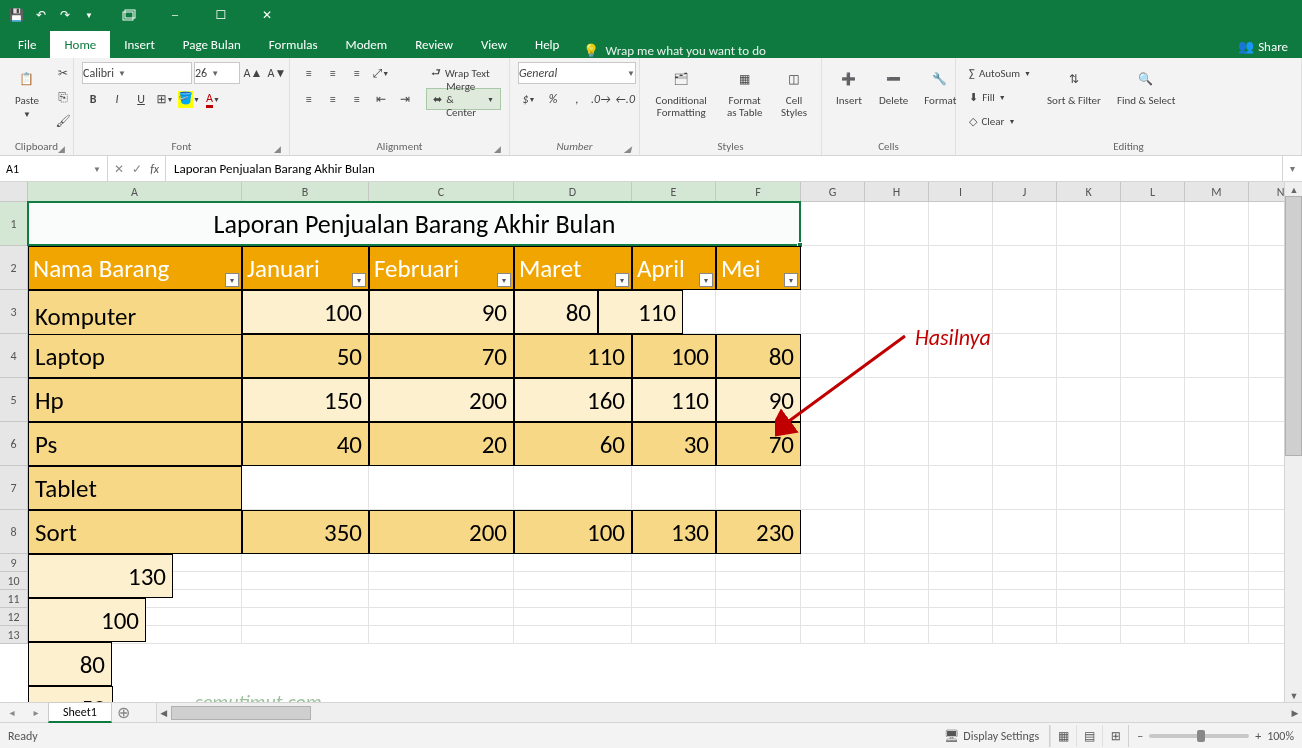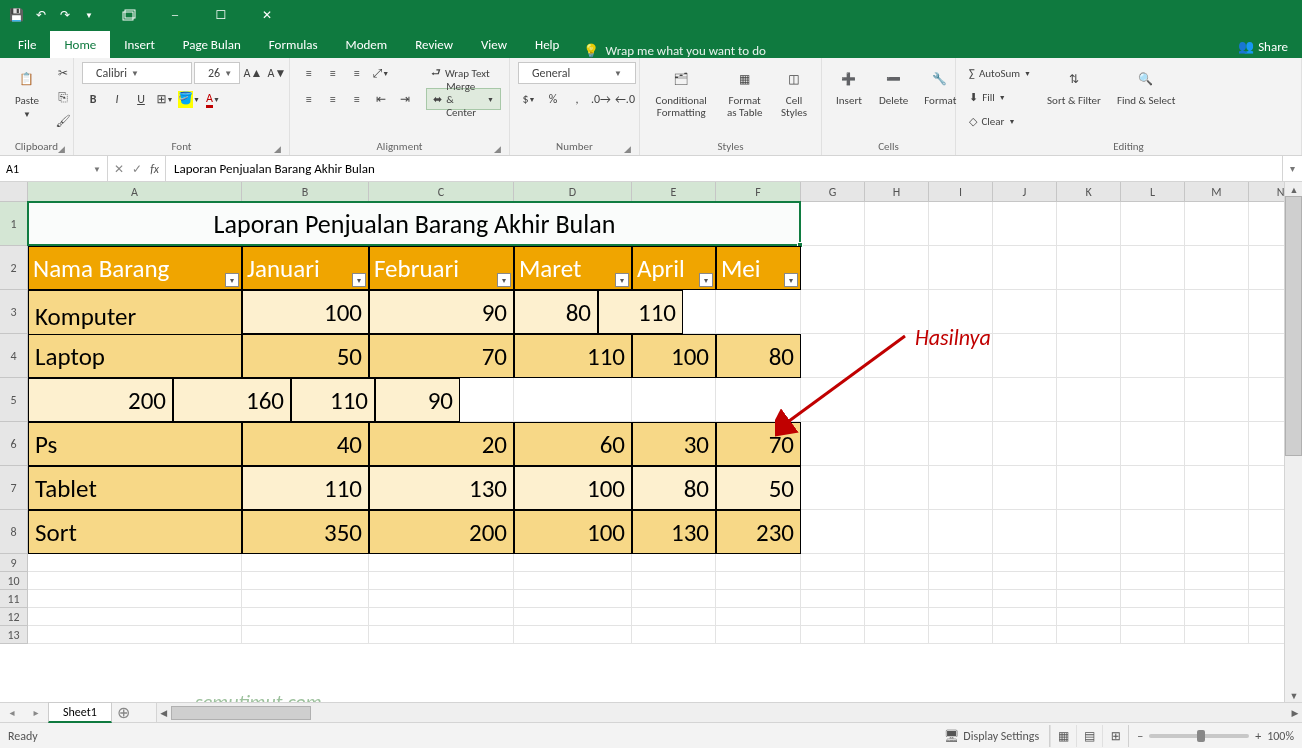--- a/index.html
+++ b/index.html
@@ -25,21 +25,21 @@
 .ribbon { height: 98px; background: #f3f3f3; border-bottom: 1px solid #d4d4d4; display: flex; font-size: 12px; color: #444; }
 .ribbon .group { border-right: 1px solid #e0e0e0; padding: 4px 8px 0 8px; display: flex; flex-direction: column; justify-content: space-between; }
 .ribbon .group .body { display: flex; gap: 6px; align-items: flex-start; }
 .ribbon .group .label { text-align: center; font-size: 11px; color: #666; padding: 2px 0; position: relative; }
 .ribbon .group .label .dialog-launcher { position: absolute; right: 0; bottom: 1px; font-size: 9px; color: #888; }
 .ribbon .bigbtn { display: flex; flex-direction: column; align-items: center; gap: 2px; padding: 2px 4px; cursor: pointer; border: 1px solid transparent; }
 .ribbon .bigbtn .icon { width: 28px; height: 28px; display: flex; align-items: center; justify-content: center; }
 .ribbon .bigbtn span.lbl { font-size: 11px; line-height: 1.1; text-align: center; }
 .ribbon .smallrow { display: flex; gap: 2px; align-items: center; height: 22px; }
 .ribbon .smbtn { width: 22px; height: 22px; display: flex; align-items: center; justify-content: center; cursor: pointer; border: 1px solid transparent; font-size: 12px; }
-.ribbon .combo { height: 22px; border: 1px solid #c8c8c8; background: #fff; display: flex; align-items: center; padding: 0 13px; font-size: 12px; gap: 4px; }
+.ribbon .combo { height: 22px; border: 1px solid #c8c8c8; background: #fff; display: flex; align-items: center; padding: 0 0; font-size: 12px; gap: 4px; }
 .ribbon .combo .dd { font-size: 8px; color: #666; }
 .ribbon .merge-btn { height: 22px; border: 1px solid #a8c8a8; background: #dfeadd; display: flex; align-items: center; padding: 0 6px; gap: 4px; font-size: 11px; cursor: pointer; }
 .ribbon .txtbtn { height: 22px; display: flex; align-items: center; gap: 4px; padding: 0 4px; cursor: pointer; border: 1px solid transparent; font-size: 11px; }
 .ribbon .hide-btn { position: absolute; right: 6px; bottom: 68px; cursor: pointer; color: #666; font-size: 12px; }
 
 
 .fbar { height: 26px; border-bottom: 1px solid #d4d4d4; display: flex; align-items: stretch; background: #fff; }
 .fbar .namebox { width: 108px; border-right: 1px solid #d4d4d4; display: flex; align-items: center; padding: 0 6px; font-size: 12px; }
 .fbar .namebox .dd { margin-left: auto; font-size: 8px; color: #777; }
 .fbar .fxbtns { display: flex; align-items: center; border-right: 1px solid #d4d4d4; padding: 0 6px; gap: 8px; color: #888; font-size: 12px; }
@@ -225,21 +225,21 @@
         <div class="merge-btn">
             <span>⬌</span>
             <span>Merge &amp; Center</span>
             <span style="font-size:7px;">▼</span>
           </div>
       </div>
     </div>
     <div class="label"><span>Alignment</span><span class="dialog-launcher">◢</span></div>
   </div>
 
-  <div class="group" style="width:130px;">
+  <div class="group" style="width:130px;font-style:italic;">
     <div class="body" style="flex-direction:column;gap:4px;">
       <div class="combo" style="width:118px;">
           <span>General</span>
           <span class="dd" style="margin-left:auto;">▼</span>
         </div>
       <div class="smallrow">
         <div class="smbtn">$<span style="font-size:7px;">▼</span></div>
         <div class="smbtn">%</div>
         <div class="smbtn">,</div>
         <div class="smbtn">.0→</div>
@@ -574,34 +574,36 @@
       </div>
       <div class="trow" style="top: 132px; left: 0px;">
         <div class="td name" style="width: 214px; height: 44px;">Laptop</div>
         <div class="td num even" style="width: 127px; height: 44px;">50</div>
         <div class="td num even" style="width: 145px; height: 44px;">70</div>
         <div class="td num even" style="width: 118px; height: 44px;">110</div>
         <div class="td num even" style="width: 84px; height: 44px;">100</div>
         <div class="td num even" style="width: 85px; height: 44px;">80</div>
       </div>
       <div class="trow" style="top: 176px; left: 0px;">
+        <div class="td name" style="width: 214px; height: 44px;">Hp</div>
+        <div class="td num odd" style="width: 127px; height: 44px;">150</div>
         <div class="td num odd" style="width: 145px; height: 44px;">200</div>
         <div class="td num odd" style="width: 118px; height: 44px;">160</div>
         <div class="td num odd" style="width: 84px; height: 44px;">110</div>
         <div class="td num odd" style="width: 85px; height: 44px;">90</div>
       </div>
       <div class="trow" style="top: 220px; left: 0px;">
         <div class="td name" style="width: 214px; height: 44px;">Ps</div>
         <div class="td num even" style="width: 127px; height: 44px;">40</div>
         <div class="td num even" style="width: 145px; height: 44px;">20</div>
         <div class="td num even" style="width: 118px; height: 44px;">60</div>
         <div class="td num even" style="width: 84px; height: 44px;">30</div>
         <div class="td num even" style="width: 85px; height: 44px;">70</div>
       </div>
-      <div class="trow" style="top: 264px; left: 0px;">
+      <div class="trow" style="top: 264px; left: 0px; flex-direction: column;">
         <div class="td name" style="width: 214px; height: 44px;">Tablet</div>
         <div class="td num odd" style="width: 127px; height: 44px;">110</div>
         <div class="td num odd" style="width: 145px; height: 44px;">130</div>
         <div class="td num odd" style="width: 118px; height: 44px;">100</div>
         <div class="td num odd" style="width: 84px; height: 44px;">80</div>
         <div class="td num odd" style="width: 85px; height: 44px;">50</div>
       </div>
       <div class="trow" style="top: 308px; left: 0px;">
         <div class="td name" style="width: 214px; height: 44px;">Sort</div>
         <div class="td num even" style="width: 127px; height: 44px;">350</div>

